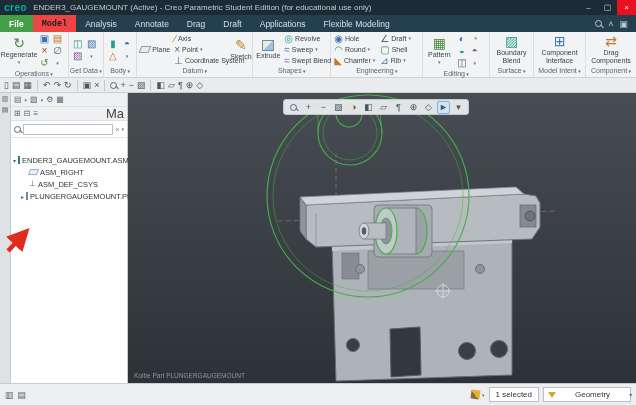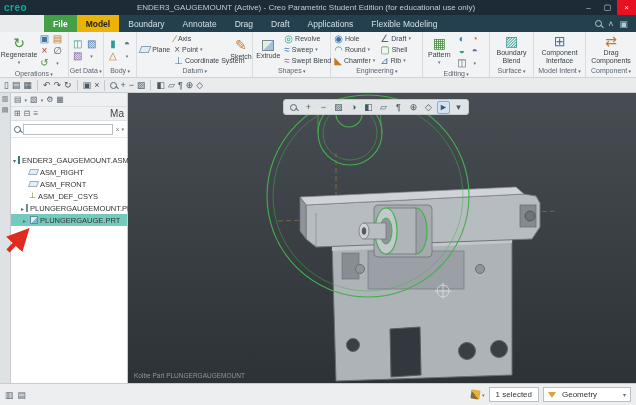--- a/index.html
+++ b/index.html
@@ -3,30 +3,30 @@
 <meta charset="utf-8">
 <style>
   * { margin:0; padding:0; box-sizing:border-box; }
   html,body { width:636px; height:405px; overflow:hidden; }
   body { font-family:"Liberation Sans", sans-serif; font-size:9px; color:#333; background:#e9ebed; }
   #app { position:relative; width:636px; height:405px; overflow:hidden; }
 
   
   .titlebar { position:absolute; top:0; left:0; right:0; height:15px; background:#1c2b35; display:flex; align-items:center; color:#cdd6db; font-size:8px; }
   .creo-logo { color:#00b39e; font-weight:bold; font-size:10px; padding:0 6px 0 4px; letter-spacing:.5px;text-align:right; }
-  .tb-title { flex:1; text-align:center; white-space:nowrap; overflow:hidden; font-size:8px; color:#c2ccd2; }
+  .tb-title { flex:1; white-space:nowrap; overflow:hidden; font-size:8px; color:#c2ccd2; }
   .win-controls { display:flex; height:15px; }
   .win-btn { width:19px; height:15px; display:flex; align-items:center; justify-content:center; font-size:8px; color:#cfd8dd; }
   .win-btn.close { background:#e81123; color:#fff; }
 
   
-  .tabbar { position:absolute; top:15px; left:0; right:0; height:17px; background:#24404e; display:flex; align-items:stretch;margin-left:44px; }
+  .tabbar { position:absolute; top:15px; left:0; right:0; height:17px; background:#24404e; display:flex; align-items:stretch; }
   .tab { padding:0 9px; display:flex; align-items:center; color:#cfe0e8; font-size:8.5px; cursor:default; }
   .tab.file { background:#43a047; color:#fff; font-weight:bold; }
-  .tab.active { background:#eab308; color:#222; font-weight:bold; }
+  .tab.active { background:#ef4444; color:#222; font-weight:bold;font-family:Liberation Mono, monospace; }
   .tabbar-right { margin-left:auto; display:flex; align-items:center; gap:6px; padding-right:8px; color:#b9c8d0; }
   .mag { width:7px; height:7px; border:1.4px solid #b9c8d0; border-radius:50%; position:relative; display:inline-block; }
   .mag::after { content:''; position:absolute; width:4px; height:1.4px; background:#b9c8d0; transform:rotate(45deg); right:-3px; bottom:-1px; }
   .mag.dark { border-color:#5a6b78; } .mag.dark::after { background:#5a6b78; }
 
   
   .ribbon { position:absolute; top:32px; left:0; right:0; height:46px; background:#f2f3f4; border-bottom:1px solid #cfd3d6; display:flex; }
   .rgroup { border-right:1px solid #dadde0; display:flex; flex-direction:column; height:100%; }
   .rg-body { flex:1; display:flex; align-items:center; padding:1px 2px; gap:2px; }
   .rg-label { height:10px; font-size:7px; color:#5a6570; text-align:center; white-space:nowrap; }
@@ -46,21 +46,21 @@
   .quickbar { position:absolute; top:78px; left:0; right:0; height:15px; background:#e9ebed; border-bottom:1px solid #c9cdd1; display:flex; align-items:center; gap:3px; padding:0 4px; }
   .qsep { width:1px; height:11px; background:#c5c9cd; margin:0 2px; }
   .qbtn { display:flex; align-items:center; gap:1px; font-size:9px; color:#4a5660; }
 
   
   .main { position:absolute; top:93px; left:0; right:0; height:290px; display:flex; }
   .nav-strip { width:11px; background:#dfe2e5; border-right:1px solid #c7cbcf; display:flex; flex-direction:column; align-items:center; padding-top:2px; gap:3px; font-size:7px; color:#5a646e; }
   .tree-panel { width:117px; background:#fff; border-right:1px solid #c7cbcf; display:flex; flex-direction:column; font-size:7.5px; }
   .tree-toolbar { height:14px; background:#eef0f2; border-bottom:1px solid #dde0e3; display:flex; align-items:center; gap:3px; padding:0 3px; color:#5a646e; font-size:8px; }
   .tree-toolbar2 { height:14px; background:#eef0f2; border-bottom:1px solid #dde0e3; display:flex; align-items:center; gap:3px; padding:0 3px; color:#5a646e; font-size:8px; }
-  .tt-label { margin-left:auto; font-size:10px; color:#444;text-align:center; }
+  .tt-label { margin-left:auto; font-size:13px; color:#444;text-align:center; }
   .tree-search { height:17px; display:flex; align-items:center; gap:2px; padding:0 3px; border-bottom:1px solid #e4e7ea; }
   .tree-search input { flex:1; width:60px; height:11px; border:1px solid #b9bfc4; font-size:7px; padding:0 2px; }
   .tree-items { padding-top:16px; }
   .titem { height:12px; display:flex; align-items:center; gap:2px; white-space:nowrap; padding-left:2px; color:#333; }
   .titem .exp { width:7px; font-size:6px; color:#666; text-align:center; }
   .titem.child { padding-left:18px; }
   .titem.childexp { padding-left:10px; }
   .titem.selected { background:#74cabe; }
   .ti-asm { display:inline-block; width:8px; height:8px; background:linear-gradient(135deg,#bfe8e0 50%,#44a6a0 50%); border:1px solid #2a7d78; }
   .ti-plane { display:inline-block; width:9px; height:6px; background:#e8eef3; border:1px solid #9ab0c2; transform:skewX(-20deg); }
@@ -75,21 +75,21 @@
   .vp-ic.active { background:#cfe4f7; border:1px solid #7fb0dd; }
   .vp-label { position:absolute; left:6px; bottom:4px; font-size:6.5px; color:#8d969c; z-index:4; }
 
   
   .statusbar { position:absolute; bottom:0; left:0; right:0; height:22px; background:#eceef0; border-top:1px solid #c8ccd0; display:flex; align-items:center; gap:4px; padding:0 5px; }
   .sb-icon { font-size:9px; color:#5a646e; }
   .sb-spacer { flex:1; }
   .sb-brush { display:flex; align-items:center; gap:2px; }
   .brushic { width:9px; height:9px; background:linear-gradient(45deg,#8a6d3b 45%,#e2b23c 45%); border-radius:1px; transform:rotate(8deg); }
   .sb-box { background:#fff; border:1px solid #b9bfc4; height:15px; display:flex; align-items:center; padding:0 6px; font-size:8px; color:#333; }
-  .sb-combo { background:#fff; border:1px solid #b9bfc4; height:15px; width:88px; display:flex; align-items:center; gap:6px; padding:0 4px; font-size:8px; color:#333; }
+  .sb-combo { background:#fff; border:1px solid #b9bfc4; height:15px; width:88px; display:flex; align-items:center; gap:19px; padding:0 4px; font-size:8px; color:#333; }
   .funnel { width:0; height:0; border-left:4px solid transparent; border-right:4px solid transparent; border-top:6px solid #d8a33c; }
   .sb-combo .dd { margin-left:auto; font-size:6px; }
 
   
   .red-arrow { position:absolute; left:0; top:218px; width:44px; height:44px; z-index:60; pointer-events:none; }
 </style>
 </head>
 <body>
 
 <div id="app">
@@ -100,21 +100,21 @@
     <div class="win-controls">
       <span class="win-btn">–</span>
       <span class="win-btn">▢</span>
       <span class="win-btn close">×</span>
     </div>
   </div>
 
   <div class="tabbar">
     <div class="tab file">File</div>
     <div class="tab active">Model</div>
-    <div class="tab">Boundary</div>
+    <div class="tab">Analysis</div>
     <div class="tab">Annotate</div>
     <div class="tab">Drag</div>
     <div class="tab">Draft</div>
     <div class="tab">Applications</div>
     <div class="tab">Flexible Modeling</div>
     <div class="tabbar-right">
       <span class="mag"></span>
       <span>˄</span>
       <span>▣</span>
     </div>
@@ -364,36 +364,27 @@
         <div class="titem">
           <span class="exp">▾</span>
           <span class="ti-asm"></span>
           <span>ENDER3_GAUGEMOUNT.ASM</span>
         </div>
         <div class="titem child">
           <span class="ti-plane"></span>
           <span>ASM_RIGHT</span>
         </div>
         <div class="titem child">
-          <span class="ti-plane"></span>
-          <span>ASM_FRONT</span>
-        </div>
-        <div class="titem child">
           <span class="ti-csys">⊥</span>
           <span>ASM_DEF_CSYS</span>
         </div>
         <div class="titem childexp">
           <span class="exp">▸</span>
           <span class="ti-part"></span>
           <span>PLUNGERGAUGEMOUNT.PRT</span>
-        </div>
-        <div class="titem childexp selected">
-          <span class="exp">▸</span>
-          <span class="ti-part"></span>
-          <span>PLUNGERGAUGE.PRT</span>
         </div>
       </div>
     </div>
 
     <div class="viewport">
       <svg class="scene" width="508" height="290" viewBox="0 0 508 290">
         <defs>
           <linearGradient id="vpbg" x1="0" y1="0" x2="0" y2="1">
             <stop offset="0" stop-color="#484d53"></stop>
               <stop offset="1" stop-color="#2d3237"></stop>

